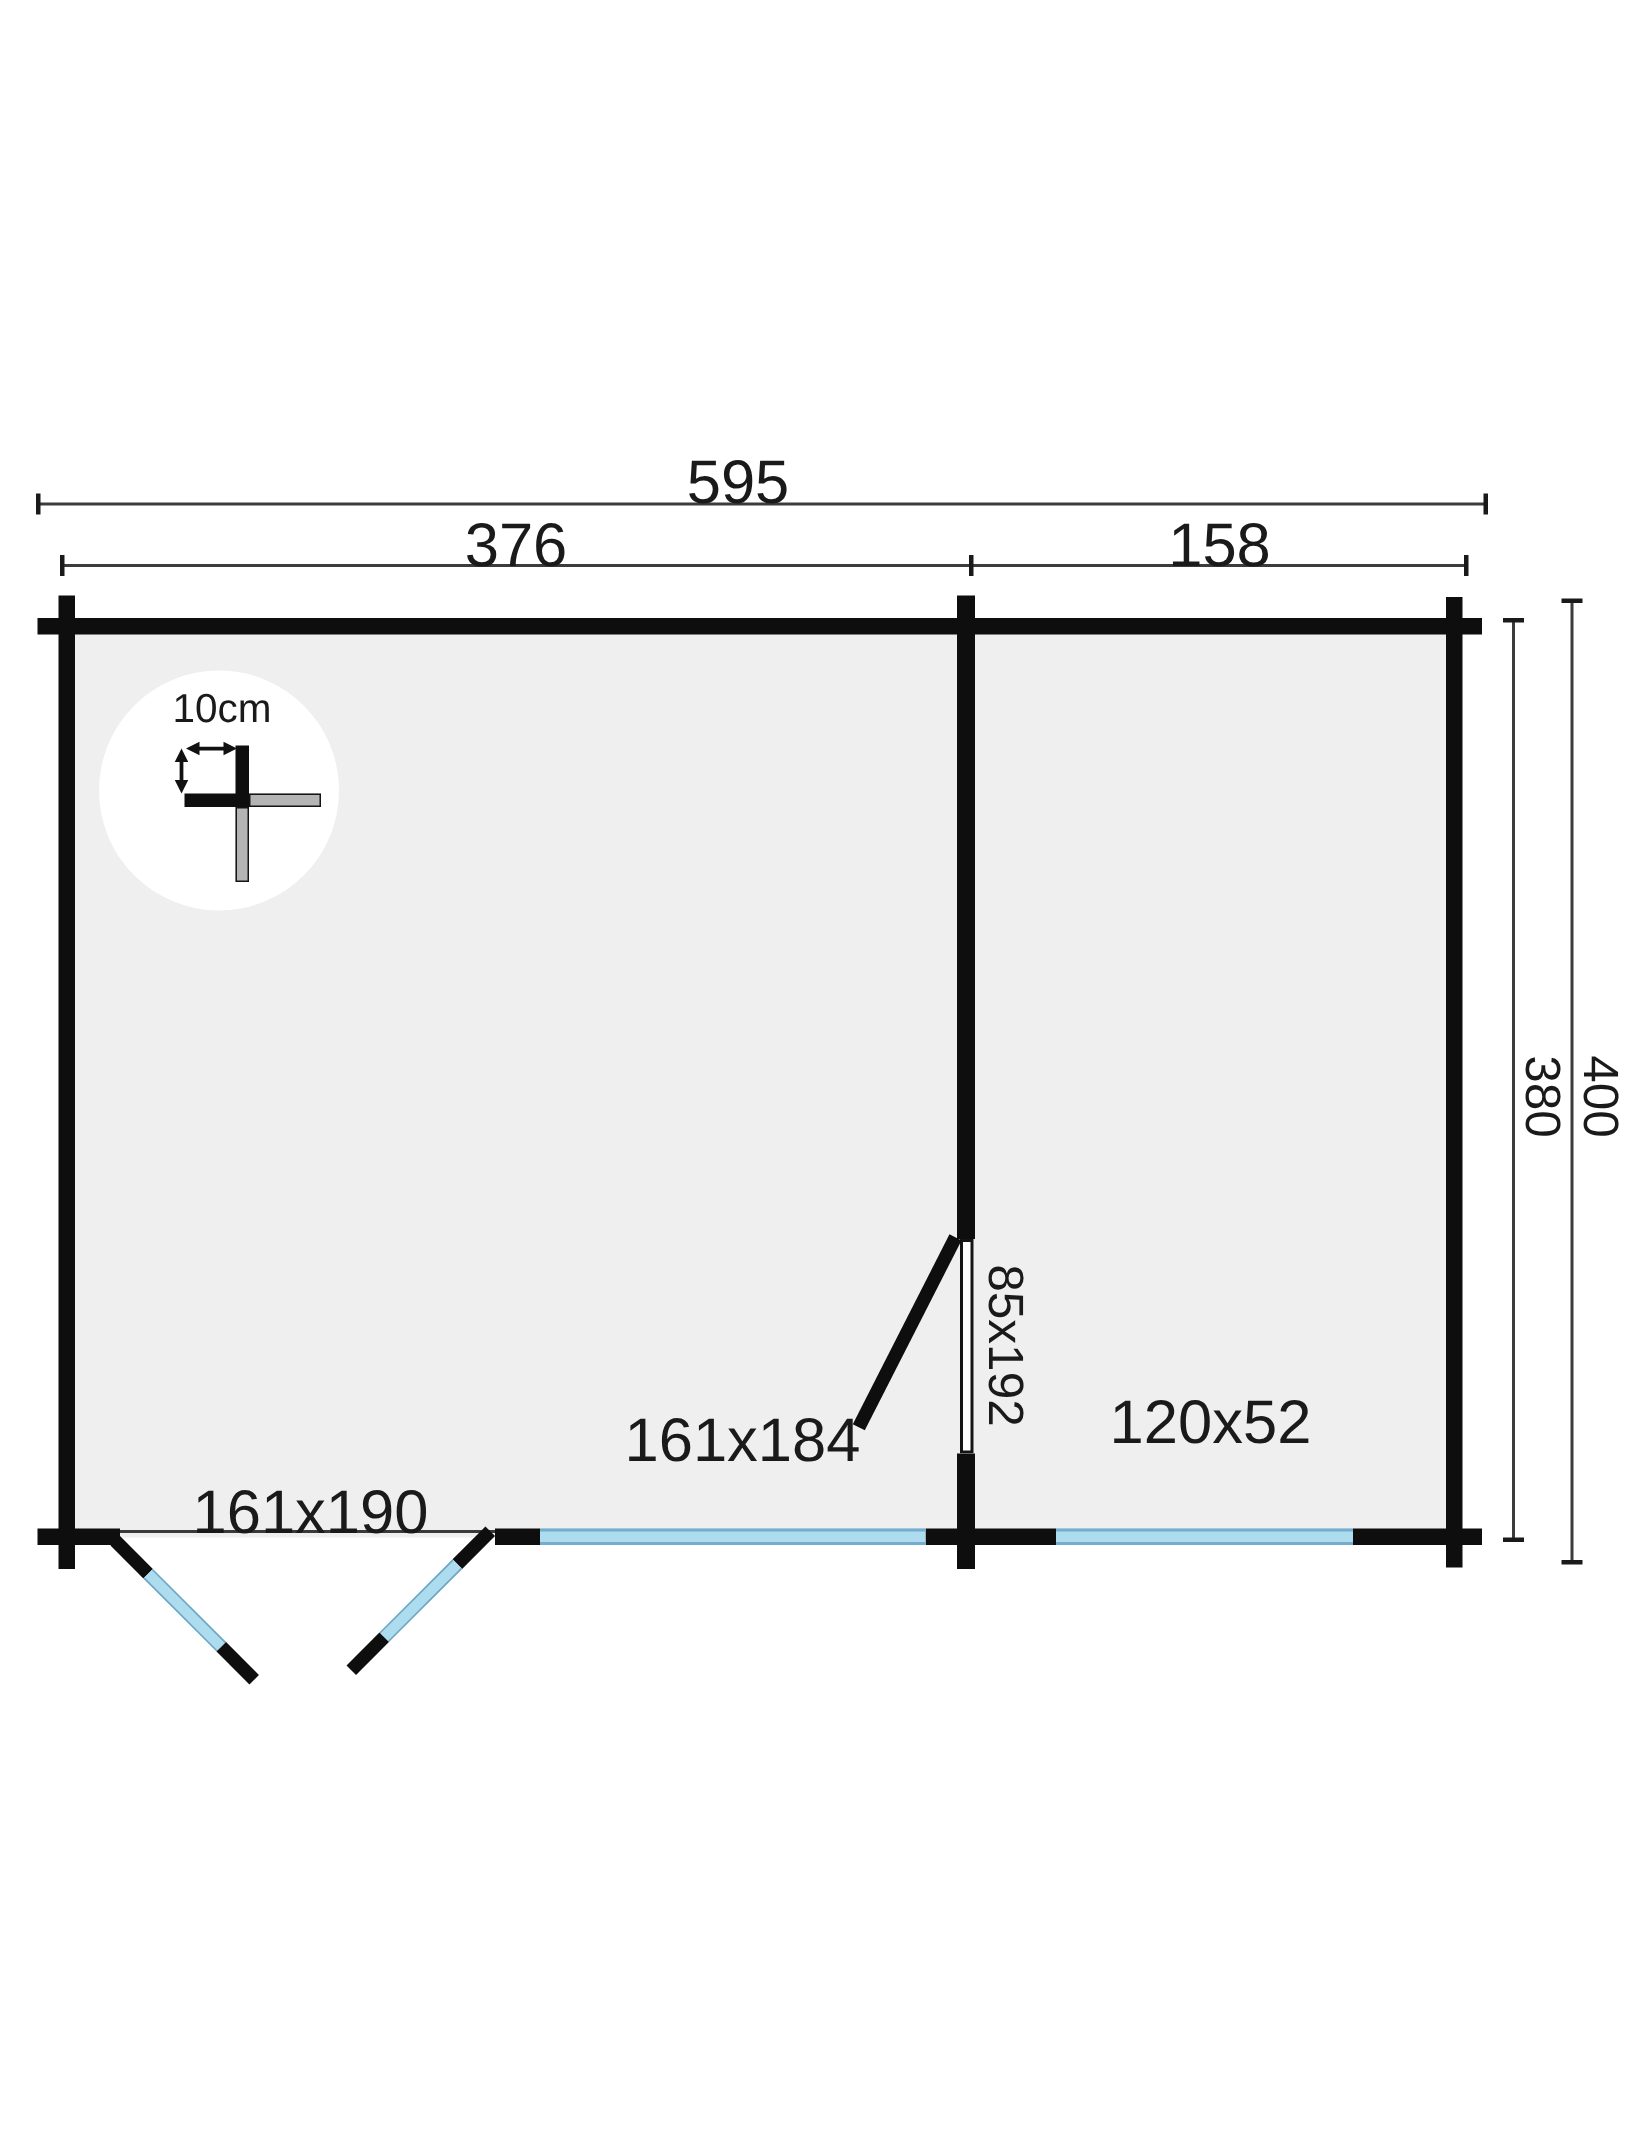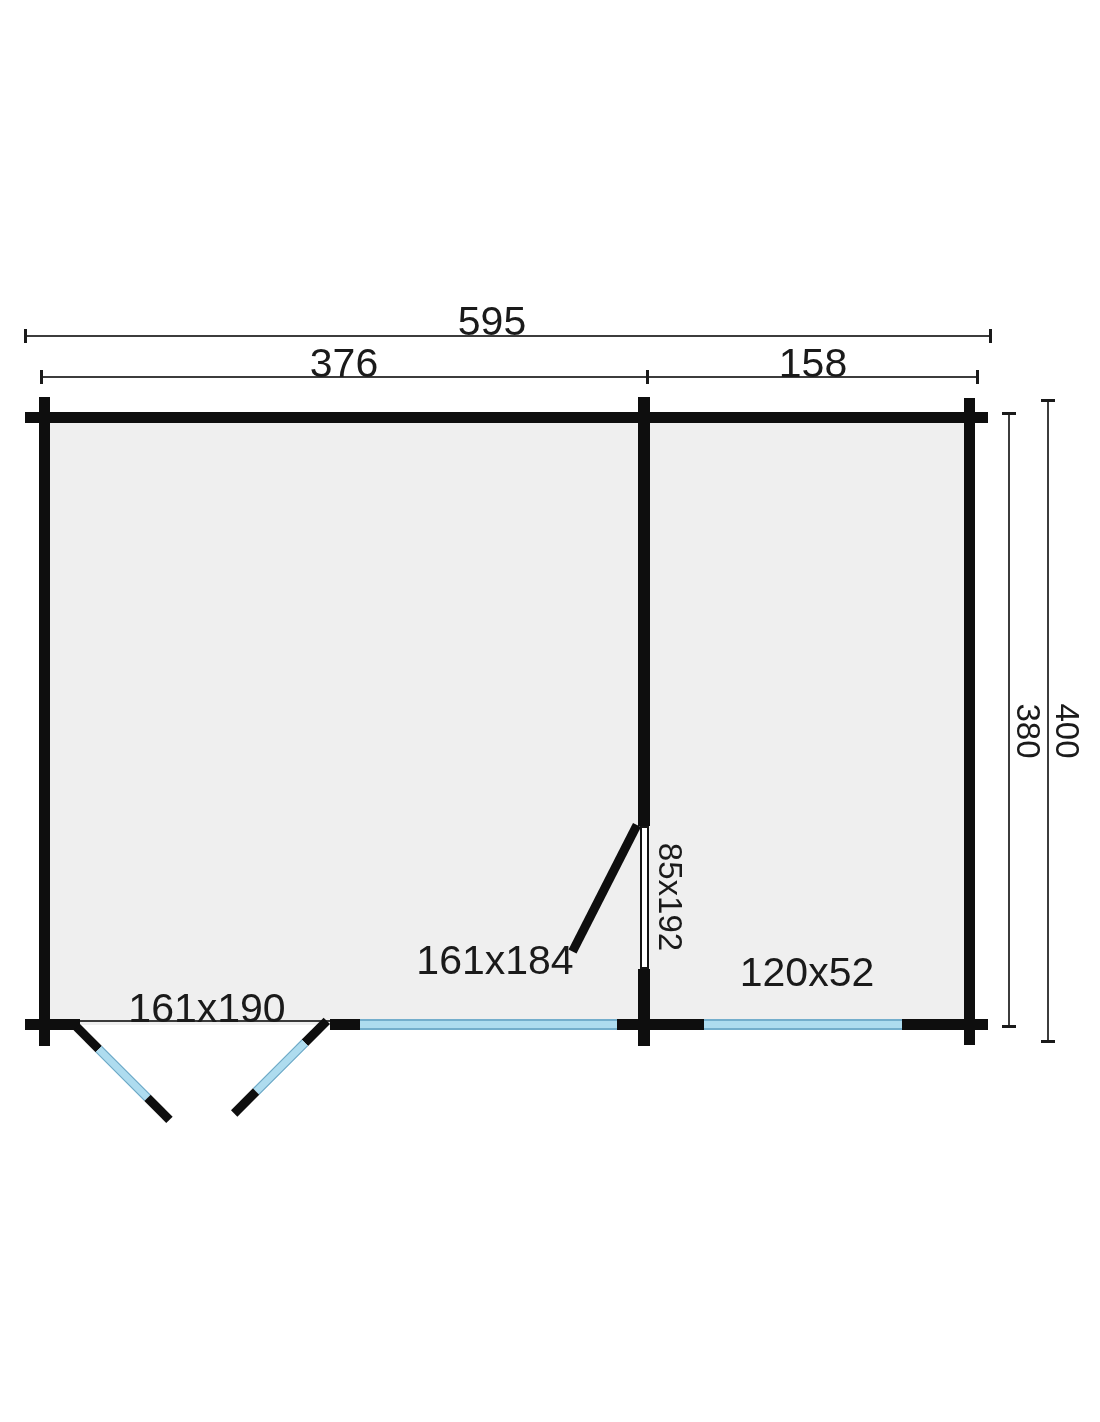--- a/index.html
+++ b/index.html
@@ -99,19 +99,36 @@
   </div>
   <div class="door-leaf" style="left:330px;top:1024px;width:131px;transform:rotate(135deg);">
     <div class="leaf-black" style="width:31px;"></div>
     <div class="leaf-glass" style="width:69px;"></div>
     <div class="leaf-black" style="width:31px;"></div>
   </div>
 
   <div class="door-frame" style="left:640px;top:826px;width:9px;height:143px;"></div>
   <div class="wall" style="left:641px;top:827px;width:142px;height:9px;transform-origin:0 0;transform:rotate(117deg);"></div>
 
+  <div class="detail-circle">
+    <div class="small-label" style="left:82px;top:12px;">10cm</div>
+
+    <div class="part black-bar" style="left:91px;top:50px;width:9px;height:41px;"></div>
+    <div class="part black-bar" style="left:57px;top:82px;width:43px;height:9px;"></div>
+    <div class="part gray-bar" style="left:100px;top:82px;width:48px;height:9px;"></div>
+    <div class="part gray-bar" style="left:91px;top:91px;width:9px;height:50px;"></div>
+
+    <svg class="part" style="left:0;top:0;" width="160" height="160" viewBox="0 0 160 160">
+      <line x1="64" y1="52" x2="86" y2="52" stroke="#111111" stroke-width="2.5"></line>
+      <polygon points="58,52 67,47.5 67,56.5" fill="#111111"></polygon>
+      <polygon points="92,52 83,47.5 83,56.5" fill="#111111"></polygon>
+      <line x1="55" y1="58" x2="55" y2="76" stroke="#111111" stroke-width="2.5"></line>
+      <polygon points="55,52 50.5,61 59.5,61" fill="#111111"></polygon>
+      <polygon points="55,82 50.5,73 59.5,73" fill="#111111"></polygon>
+    </svg>
+  </div>
 
   <div class="dlabel" style="left:207px;top:988px;">161x190</div>
   <div class="dlabel" style="left:495px;top:940px;">161x184</div>
-  <div class="dlabel" style="left:807px;top:952px;">120x52</div>
+  <div class="dlabel" style="left:807px;top:928px;">120x52</div>
   <div class="vtext" style="left:654px;top:897px;">85x192</div>
 
 </div>
 
 </body></html>

